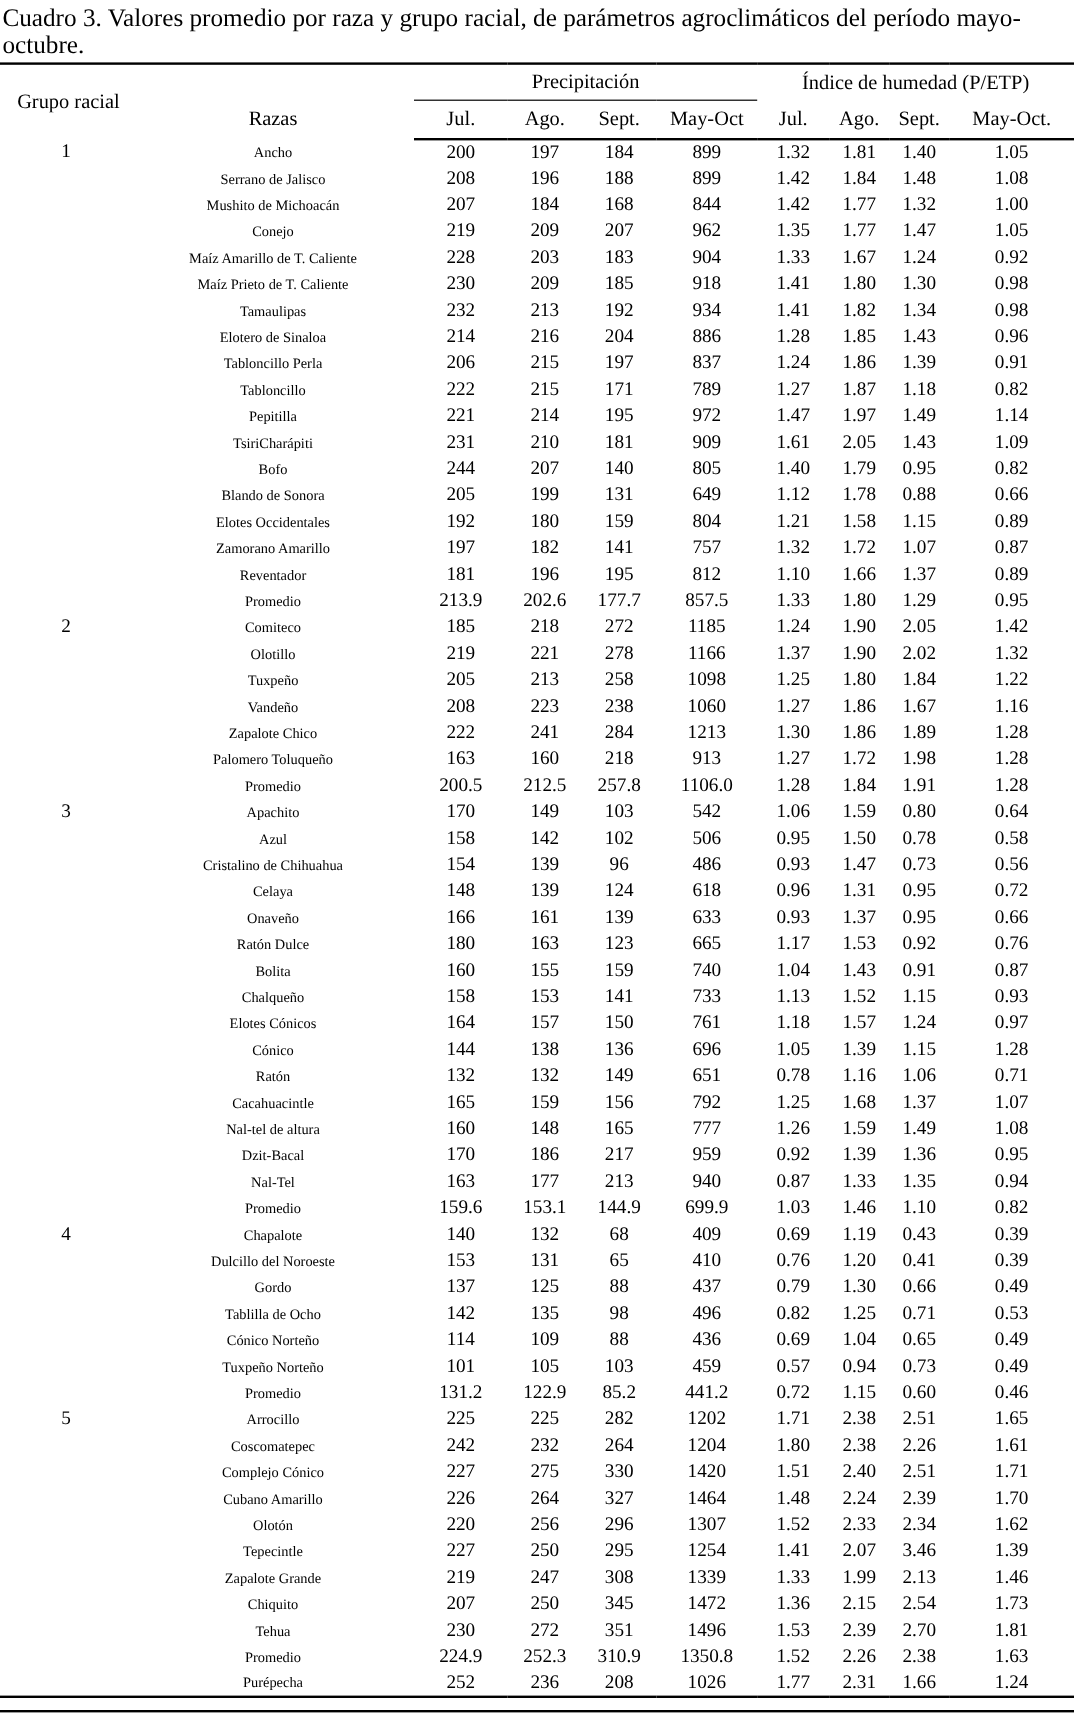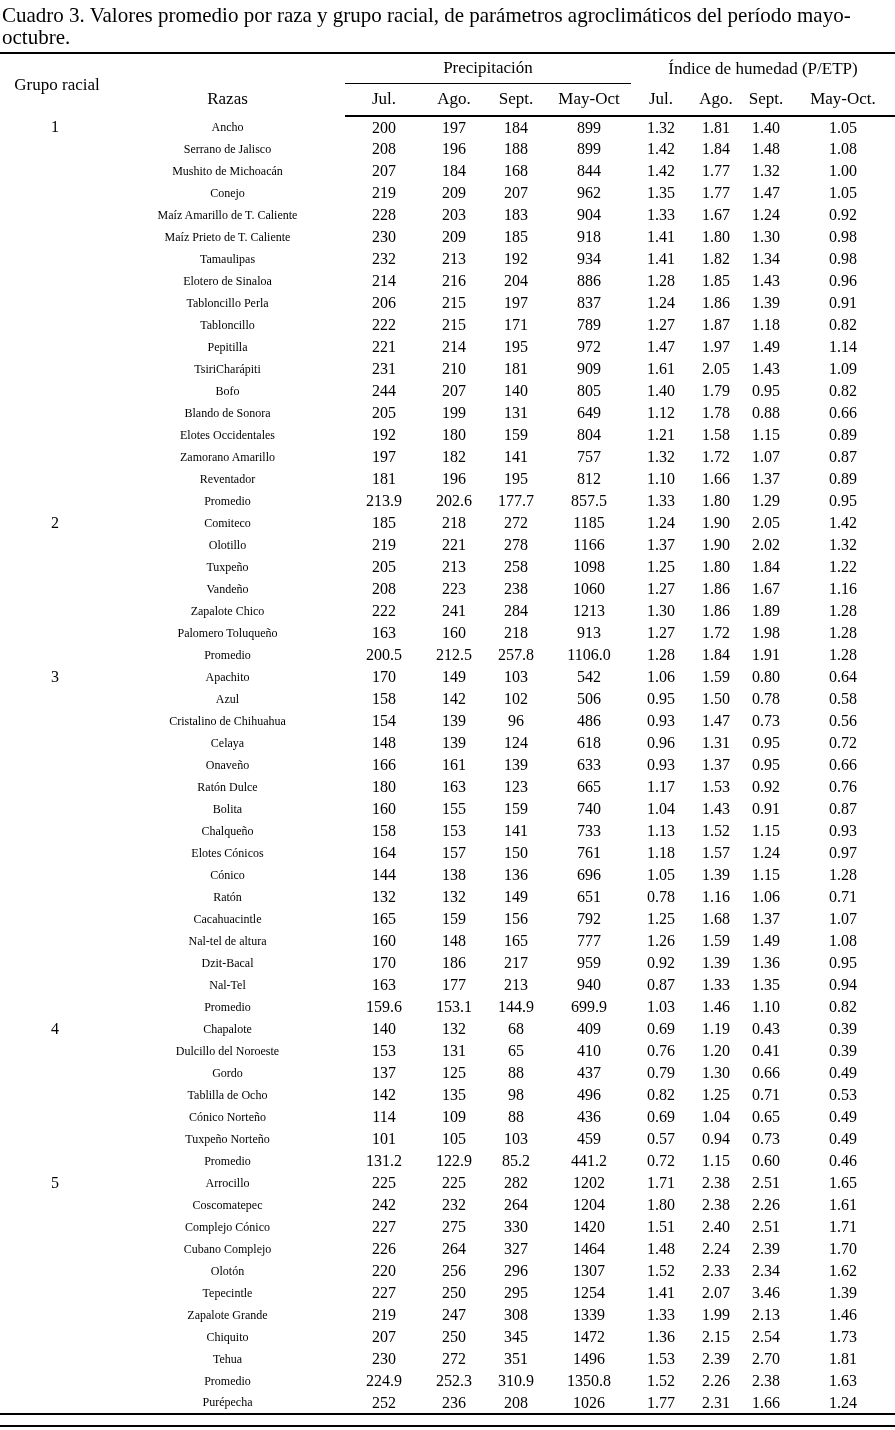--- a/index.html
+++ b/index.html
@@ -718,21 +718,21 @@
           <td class="ncell">275</td>
           <td class="ncell">330</td>
           <td class="ncell">1420</td>
           <td class="ncell">1.51</td>
           <td class="ncell">2.40</td>
           <td class="ncell">2.51</td>
           <td class="ncell">1.71</td>
         </tr>
         <tr>
           <td class="gcell"></td>
-          <td class="rcell">Cubano Complejo</td>
+          <td class="rcell">Cubano Amarillo</td>
           <td class="ncell">226</td>
           <td class="ncell">264</td>
           <td class="ncell">327</td>
           <td class="ncell">1464</td>
           <td class="ncell">1.48</td>
           <td class="ncell">2.24</td>
           <td class="ncell">2.39</td>
           <td class="ncell">1.70</td>
         </tr>
         <tr>

